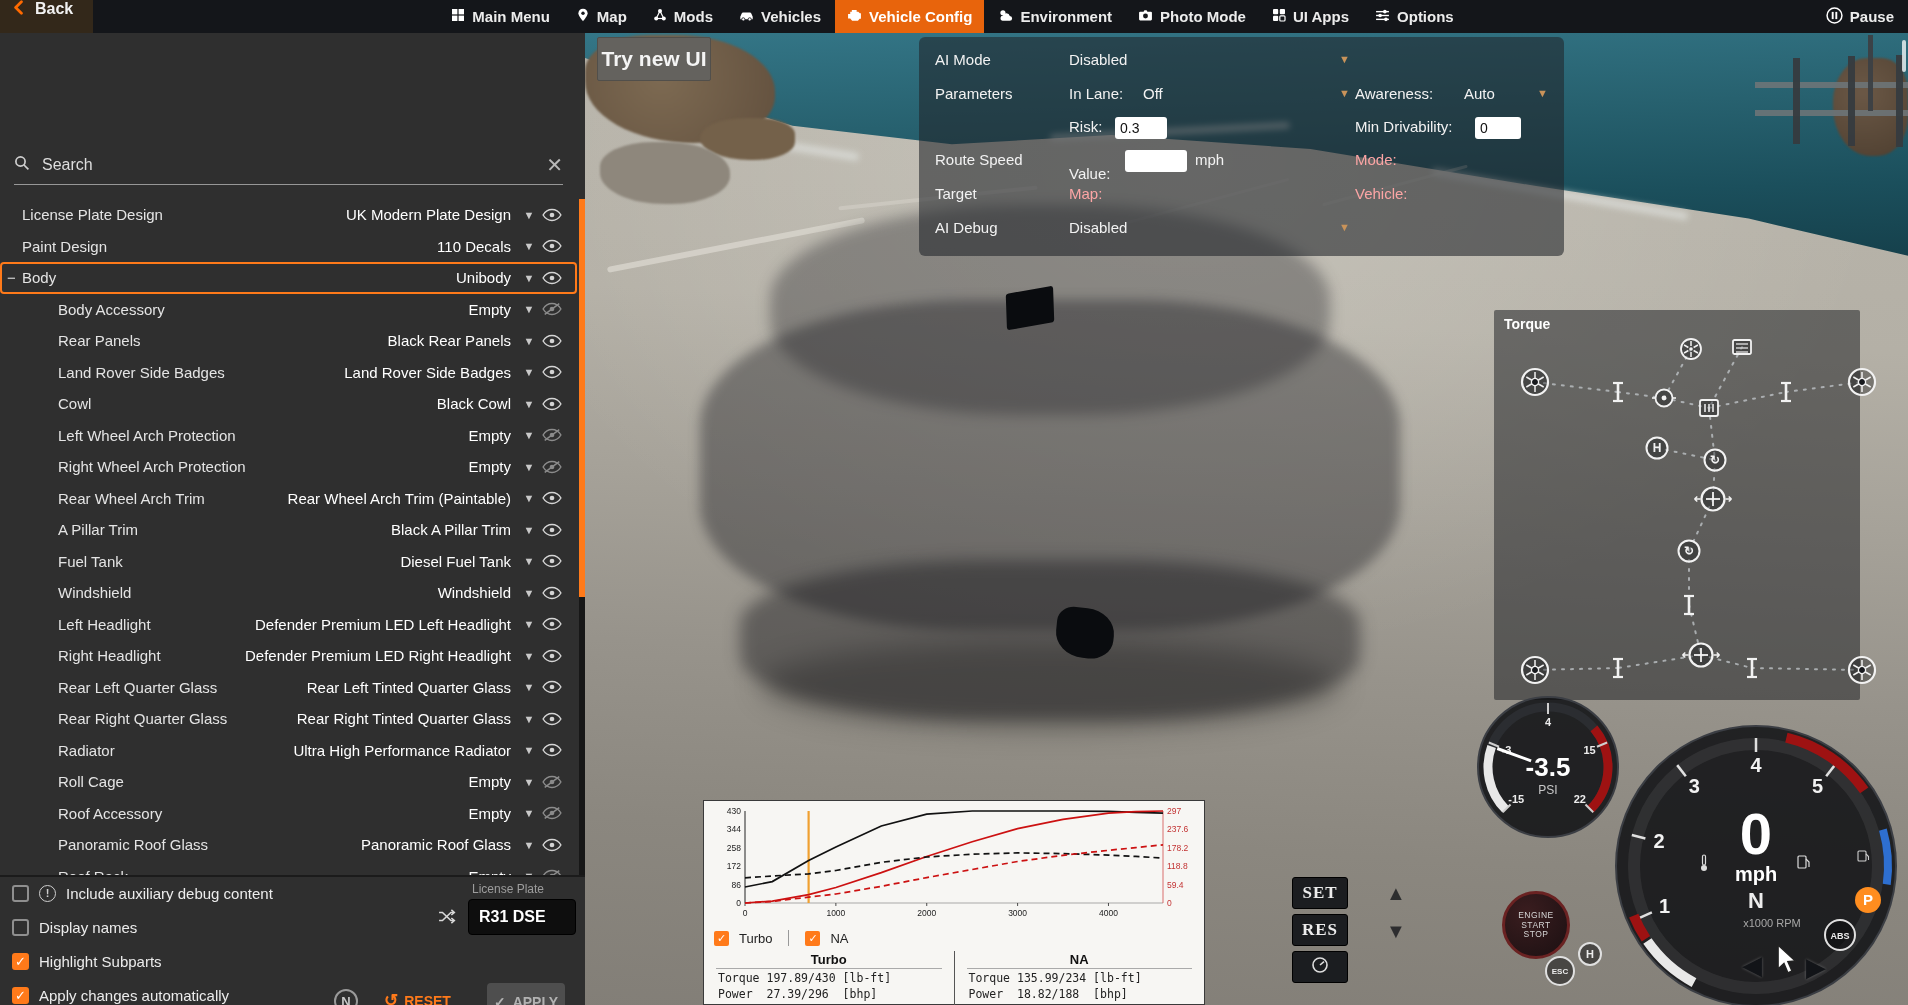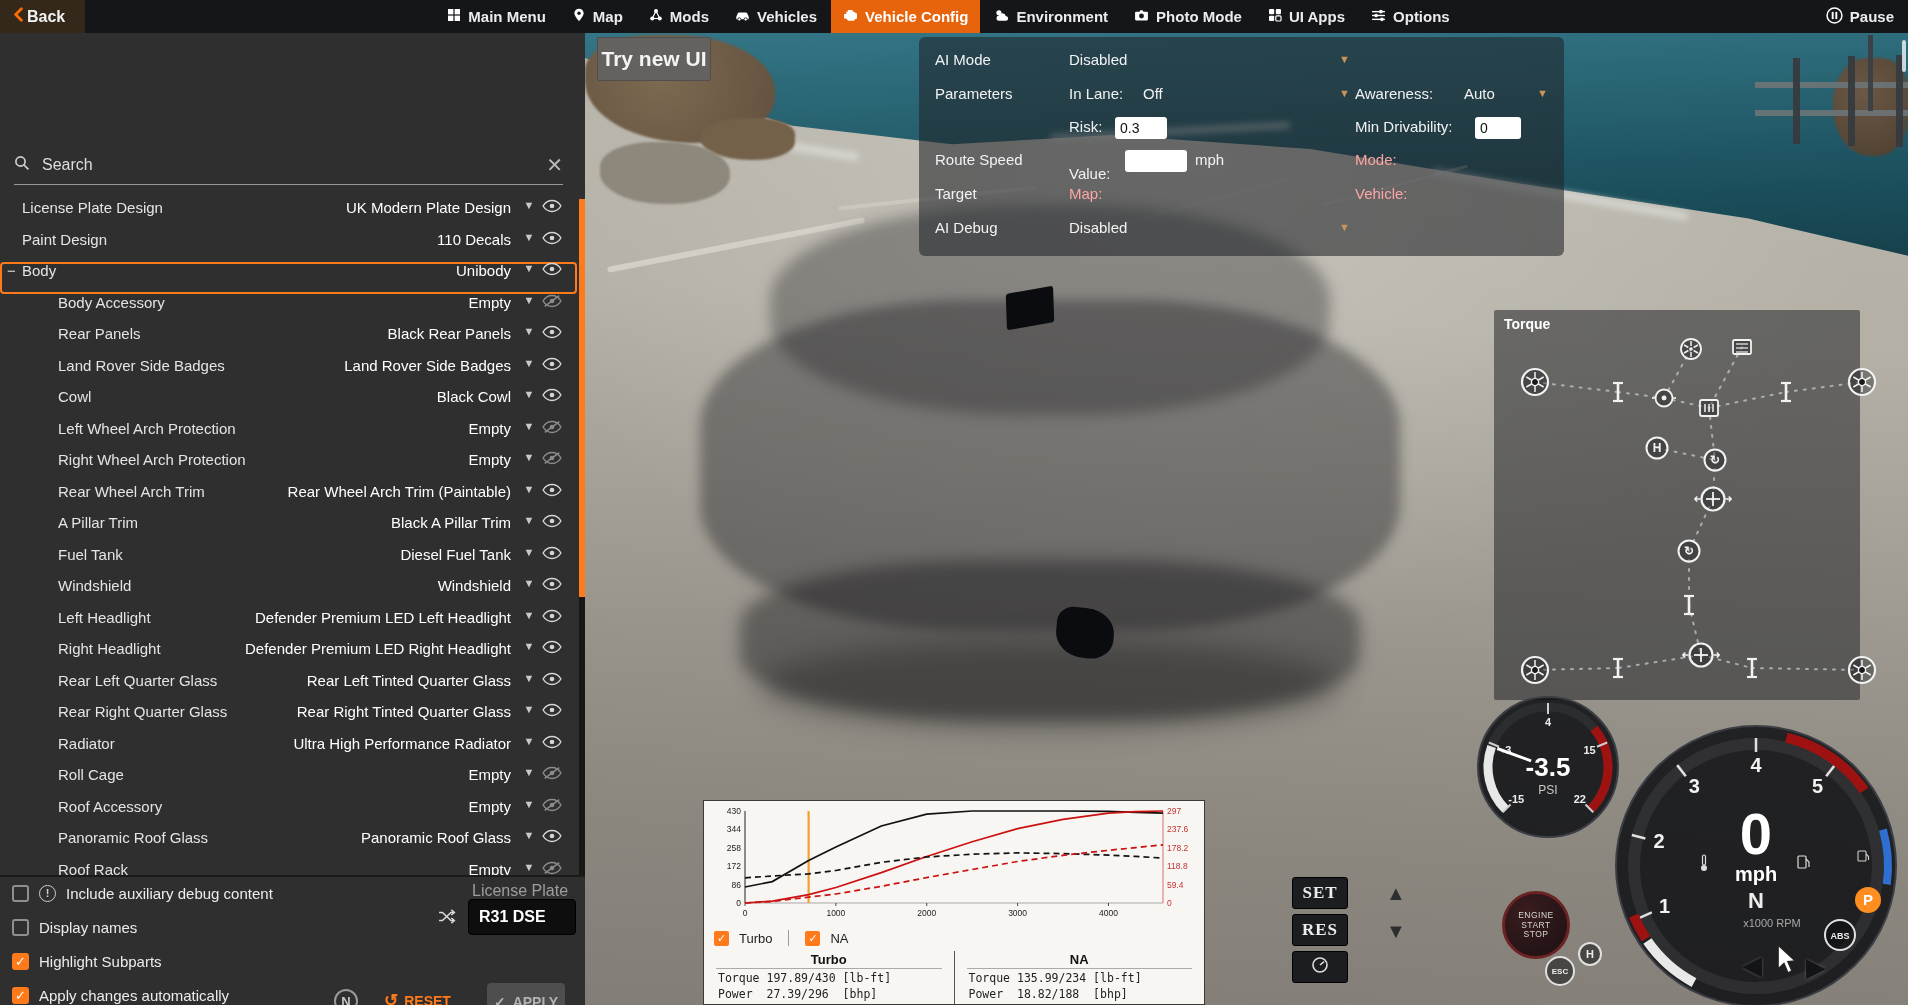--- a/index.html
+++ b/index.html
@@ -16,56 +16,56 @@
   .foam{position:absolute;background:#e8ecea;filter:blur(3px);opacity:.55;border-radius:4px}
   .rock{position:absolute;filter:blur(1px)}
   .railing-bar{position:absolute;height:6px;background:#6d7478;opacity:.9}
   .railing-post{position:absolute;width:7px;background:#363b3f;opacity:.95}
   .road-line{position:absolute;background:#d7d4cb;border-radius:3px}
   .mesh-blob{position:absolute;border-radius:40%}
   .mesh-patch{position:absolute;background:#0a0c0f}
 
   
   .top-bar{position:absolute;left:0;top:0;width:1908px;height:33px;background:#14161a;z-index:20;display:flex;align-items:stretch}
-  .back-btn{display:flex;align-items:center;gap:0;padding:0 20px 0 12px;background:#33281a;color:#f2f2f2;font-size:16px;font-weight:bold}
+  .back-btn{display:flex;gap:8px;padding:0 20px 0 12px;background:#33281a;color:#f2f2f2;font-size:16px;font-weight:bold}
   .top-menu{display:flex;align-items: stretch;gap:2px;margin:0 auto}
   .menu-item{display:flex;align-items:center;gap:7px;padding:0 12px;color:#ececec;font-size:15px;font-weight:bold;white-space:nowrap}
   .menu-item.active{background:#e8640c;color:#fff}
   .pause-btn{display:flex;align-items:center;gap:7px;padding:0 14px;color:#ececec;font-size:15px;font-weight:bold}
   .mini-scrollbar{position:absolute;right:2px;top:40px;width:4px;height:32px;background:rgba(255,255,255,.75);border-radius:2px;z-index:21}
 
   
   .left-panel{position:absolute;left:0;top:33px;width:585px;height:972px;background:#2f2f2f;z-index:10}
   .tabs{display:flex;height:49px;background:#3c3c3c}
   .tab{flex:1;display:flex;align-items:center;justify-content:center;font-size:14px;letter-spacing:.4px;color:#c0c0c0;border-bottom:3px solid transparent}
   .tab.active{background:#2e2e2e;color:#fff;border-bottom:3px solid #ff7a1a;font-weight:bold}
   .search-wrap{position:absolute;left:14px;right:22px;top:112px;height:40px;border-bottom:1px solid #979797;display:flex;align-items:center;gap:12px}
   .search-wrap input{flex:1;background:transparent;border:none;outline:none;color:#ececec;font-size:16px;font-family:"Liberation Sans",sans-serif}
   .search-wrap input::placeholder{color:#dedede;opacity:1}
   .search-x{color:#b9b9b9;font-size:20px;line-height:1}
   .parts-list{position:absolute;left:0;top:166px;width:577px;height:676px;overflow:hidden}
-  .part-row{position:relative;display:flex;height:31.5px;padding-right:10px;font-size:15px}
+  .part-row{position:relative;display:flex;align-items:center;height:31.5px;padding-right:10px;font-size:15px}
   .part-row.sel{box-shadow:inset 0 0 0 2px #ff7a1a;border-radius:4px}
   .p-collapse{position:absolute;left:7px;color:#dcdcdc;font-size:15px}
   .p-label{color:#e4e4e4;padding-left:22px;white-space:nowrap}
   .part-row.ind .p-label{padding-left:58px}
   .p-spacer{flex:1}
   .p-value{color:#fff;white-space:nowrap;margin-right:10px}
   .p-chev{width:16px;color:#c9c9c9;font-size:11px;text-align:center}
   .p-eye{width:30px;display:flex;justify-content:center;color:#d4d4d4}
   .p-eye.off{color:#8b8b8b}
   .list-scroll-track{position:absolute;right:0;top:166px;width:6px;height:676px;background:#171717}
   .list-scroll-thumb{position:absolute;right:0;top:166px;width:6px;height:398px;background:#ff7a1a}
   .panel-sep{position:absolute;left:0;top:842px;width:585px;height:2px;background:#1b1b1b}
   .opt-row{position:absolute;left:12px;display:flex;align-items:center;gap:10px;height:24px}
   .cb{width:17px;height:17px;border:2px solid #8f8f8f;border-radius:3px;flex:0 0 auto;display:flex;align-items:center;justify-content:center;font-size:13px;color:#fff}
   .cb.on{background:#ff7a1a;border-color:#ff7a1a}
   .warn-ic{width:17px;height:17px;border:1.6px solid #cfcfcf;border-radius:50%;display:flex;align-items:center;justify-content:center;font-size:11px;font-weight:bold;color:#cfcfcf}
   .opt-label{color:#ececec;font-size:15px;white-space:nowrap}
-  .lp-label{position:absolute;left:472px;top:849px;font-size:16px;color:#9d9d9d}
+  .lp-label{position:absolute;left:472px;top:849px;font-size:12px;color:#9d9d9d}
   .lp-input{position:absolute;left:468px;top:866px;width:108px;height:36px;background:#0e0e0e;border:1px solid #000;border-radius:4px;color:#fff;font-size:16px;font-weight:bold;padding:0 10px;font-family:"Liberation Sans",sans-serif}
   .shuffle-btn{position:absolute;left:434px;top:872px;width:26px;height:26px;display:flex;align-items:center;justify-content:center}
   .n-badge{position:absolute;left:334px;top:956px;width:24px;height:24px;border:2px solid #9a9a9a;border-radius:50%;color:#c8c8c8;font-size:13px;font-weight:bold;display:flex;align-items:center;justify-content:center}
   .reset-btn{position:absolute;left:384px;top:957px;display:flex;align-items:center;gap:6px;color:#ff7a1a;font-size:14px;font-weight:bold}
   .reset-ic{font-size:17px}
   .apply-btn{position:absolute;left:487px;top:950px;width:78px;height:37px;background:#4e4e4e;border-radius:4px;display:flex;align-items:center;justify-content:center;gap:7px;color:#b2b2b2;font-size:14px;font-weight:bold}
 
   
   .try-new-ui{position:absolute;left:597px;top:37px;width:114px;height:44px;background:#64625e;border:1px solid #514f4b;border-radius:2px;color:#f4f4f4;font-size:21px;font-weight:bold;display:flex;align-items:center;justify-content:center;z-index:6}
 

